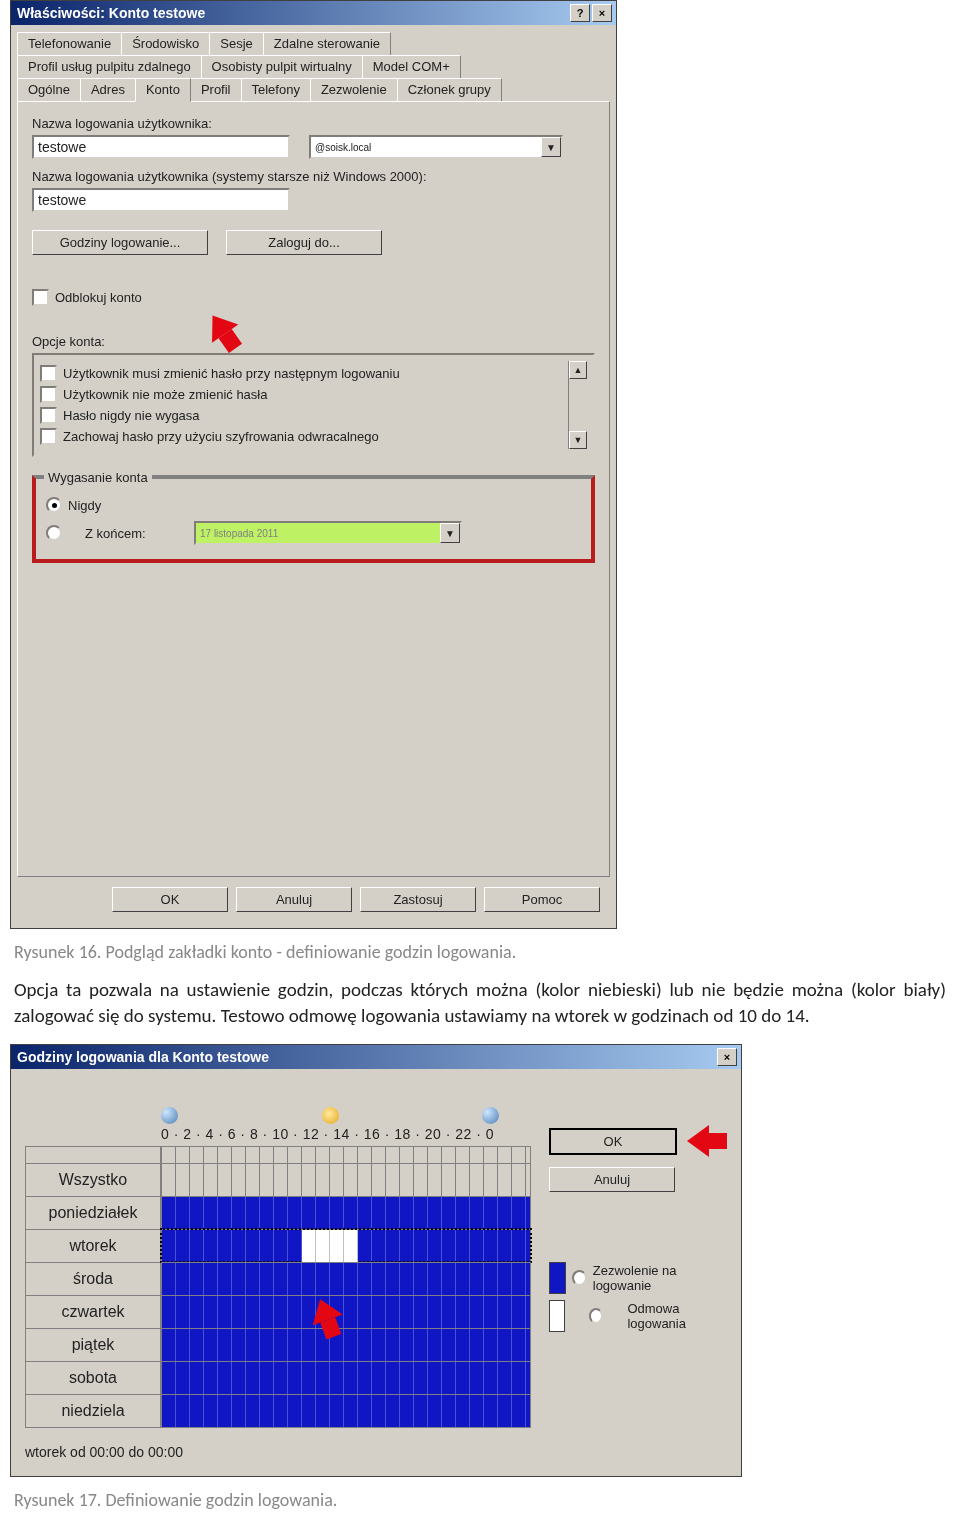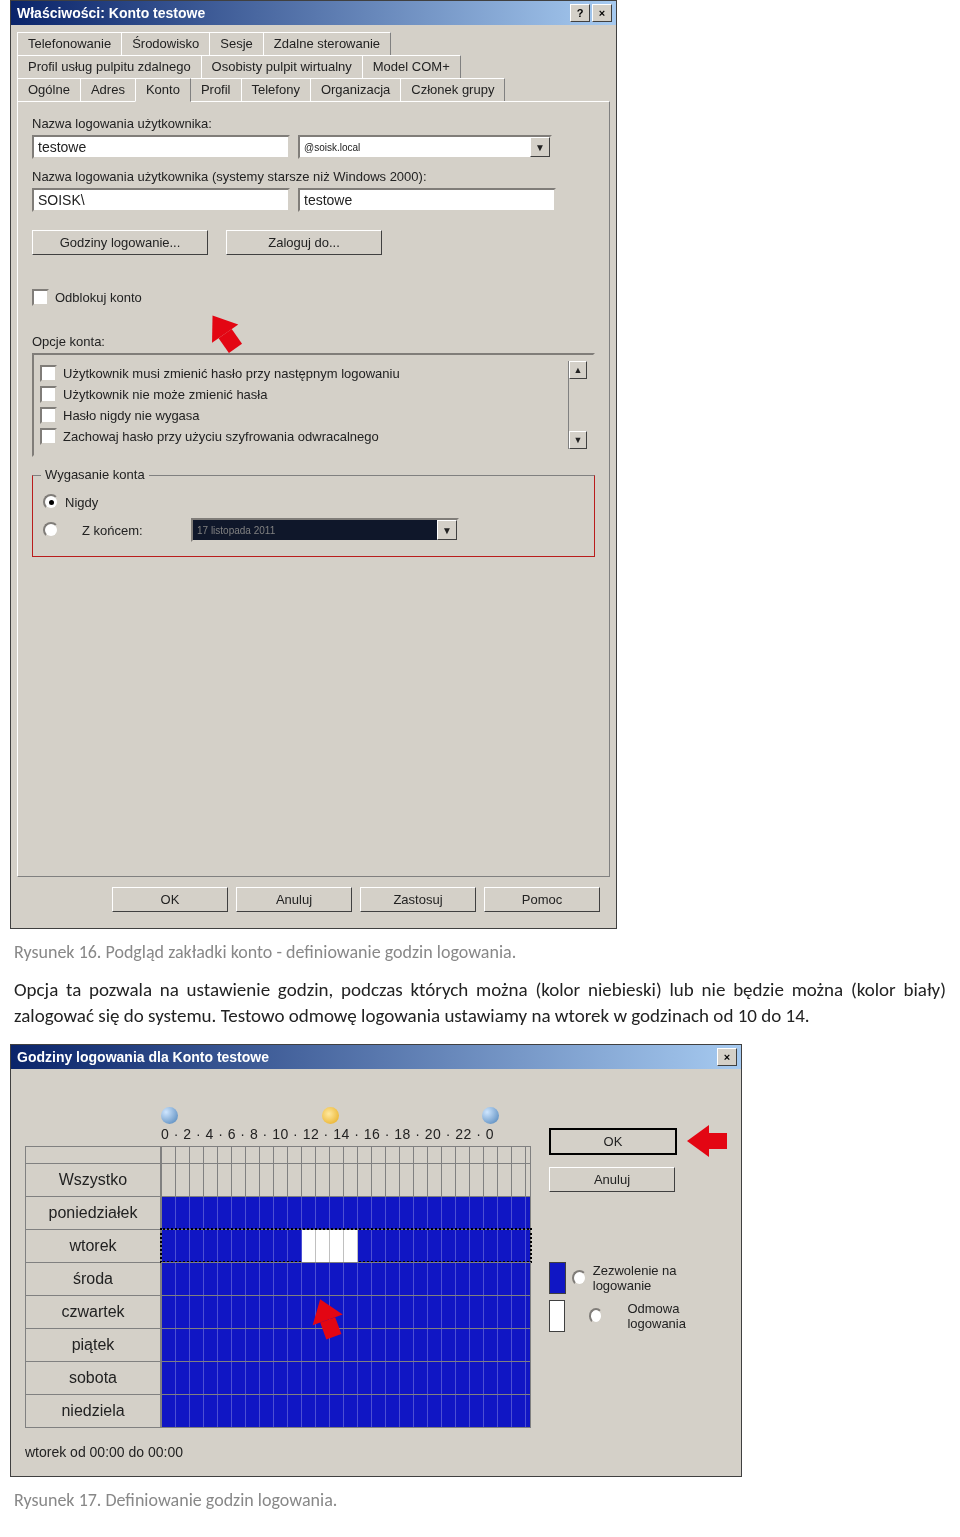--- a/index.html
+++ b/index.html
@@ -64,21 +64,21 @@
     min-height: 750px;
     position:relative;
   }
   .label { font-size:13px; margin-bottom:4px; }
   .input {
     background:#fff;
     border:2px inset #d4d0c8;
     padding:2px 4px;
     font-size:14px;
   }
-  .row { display:flex; gap:8px; margin-bottom:10px; align-items:center;}
+  .row { display:flex; gap:19px; margin-bottom:10px; align-items:center;}
   .dropdown {
     background:#fff;
     border:2px inset #d4d0c8;
     display:flex; align-items:center;
     padding:0 0 0 4px;
   }
   .dropdown .dd-text { flex:1; font-size:10px; }
   .dd-btn {
     width:18px; height:18px;
     background:#d4d0c8;
@@ -110,21 +110,21 @@
     width:12px; height:12px;
     border:2px inset #d4d0c8;
     border-radius:50%;
     background:#fff;
     display:inline-flex; align-items:center; justify-content:center;
   }
   .radio.selected::after {
     content:""; width:5px; height:5px; background:#000; border-radius:50%;
   }
   .groupbox {
-    border:1px solid #b91c1c;
+    border:4px solid #b91c1c;
     border-top-color:#808080;
     position:relative;
     padding:14px 10px 10px 10px;
     margin-top:18px;
   }
   .groupbox .legend {
     position:absolute; top:-9px; left:8px;
     background:#d4d0c8; padding:0 4px; font-size:13px;
   }
   .opts-box {
@@ -284,37 +284,36 @@
       <div class="tab">Profil usług pulpitu zdalnego</div>
       <div class="tab">Osobisty pulpit wirtualny</div>
       <div class="tab">Model COM+</div>
     </div>
     <div class="tabs-row">
       <div class="tab">Ogólne</div>
       <div class="tab">Adres</div>
       <div class="tab active">Konto</div>
       <div class="tab">Profil</div>
       <div class="tab">Telefony</div>
-      <div class="tab">Organizacja</div>
+      <div class="tab">Zezwolenie</div>
       <div class="tab">Członek grupy</div>
     </div>
 
     <div class="tab-panel">
       <div class="label">Nazwa logowania użytkownika:</div>
       <div class="row">
         <div class="input" style="width:246px">testowe</div>
         <div class="dropdown" style="width:246px">
           <span class="dd-text">@soisk.local</span>
           <span class="dd-btn">▼</span>
         </div>
       </div>
 
       <div class="label">Nazwa logowania użytkownika (systemy starsze niż Windows 2000):</div>
       <div class="row">
-        <div class="input" style="width:246px">SOISK\</div>
         <div class="input" style="width:246px">testowe</div>
       </div>
 
       <div class="row" style="margin-top:18px; gap:18px;">
         <span class="btn" style="min-width:150px">Godziny logowanie...</span>
         <span class="btn" style="min-width:130px">Zaloguj do...</span>
       </div>
 
       <div style="position:absolute; left:190px; top:210px;">
         <div class="red-arrow-up arrow-diag"></div>
@@ -353,21 +352,21 @@
 
       <div class="groupbox">
         <span class="legend">Wygasanie konta</span>
         <div class="checkbox-row">
           <span class="radio selected"></span>
           <span>Nigdy</span>
         </div>
         <div class="checkbox-row" style="margin-top:8px;gap:23px;">
           <span class="radio"></span>
           <span style="width:86px">Z końcem:</span>
-          <div class="dropdown" style="width:260px; background:#0f172a;">
+          <div class="dropdown" style="width:260px; background:#bef264;">
             <span class="dd-text disabled-text">17  listopada   2011</span>
             <span class="dd-btn">▼</span>
           </div>
         </div>
       </div>
 
     </div>
 
     <div class="dlg-buttons">
       <span class="btn" style="min-width:90px">OK</span>

